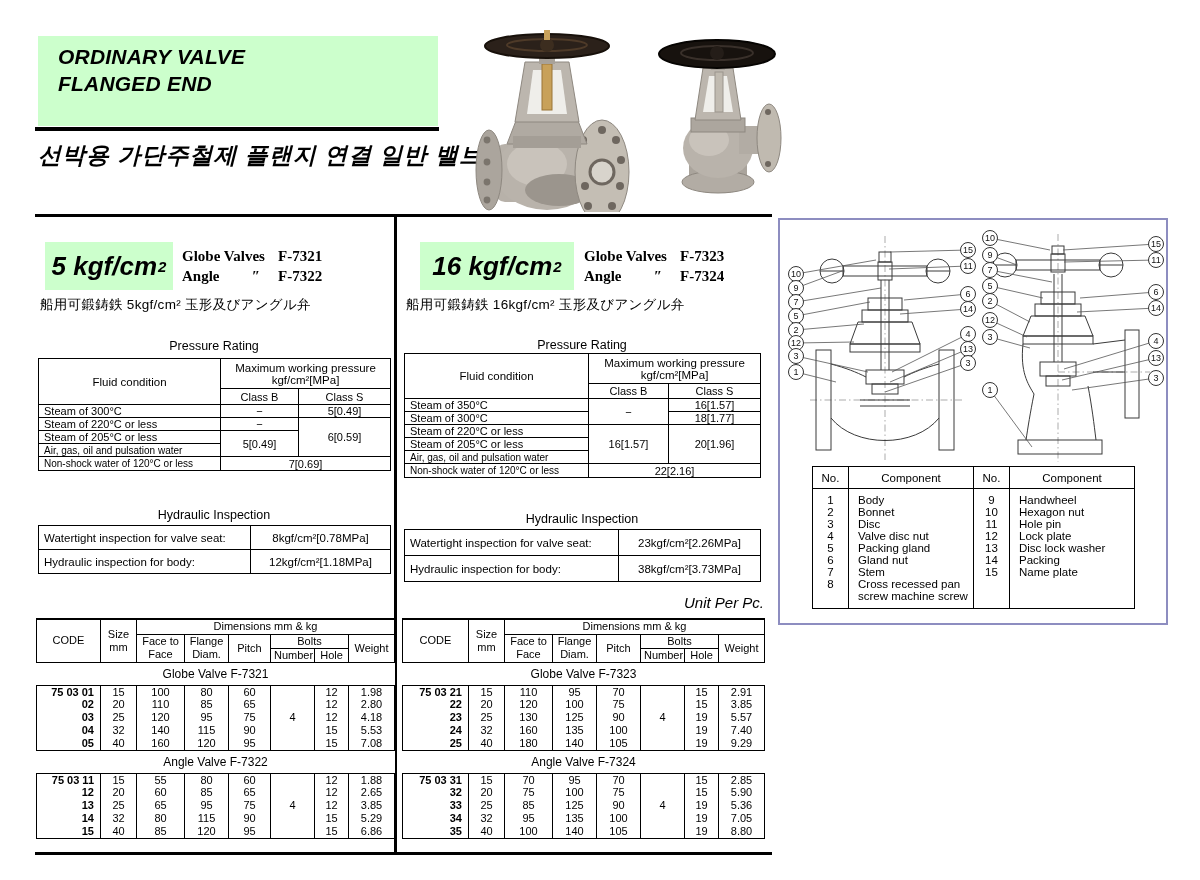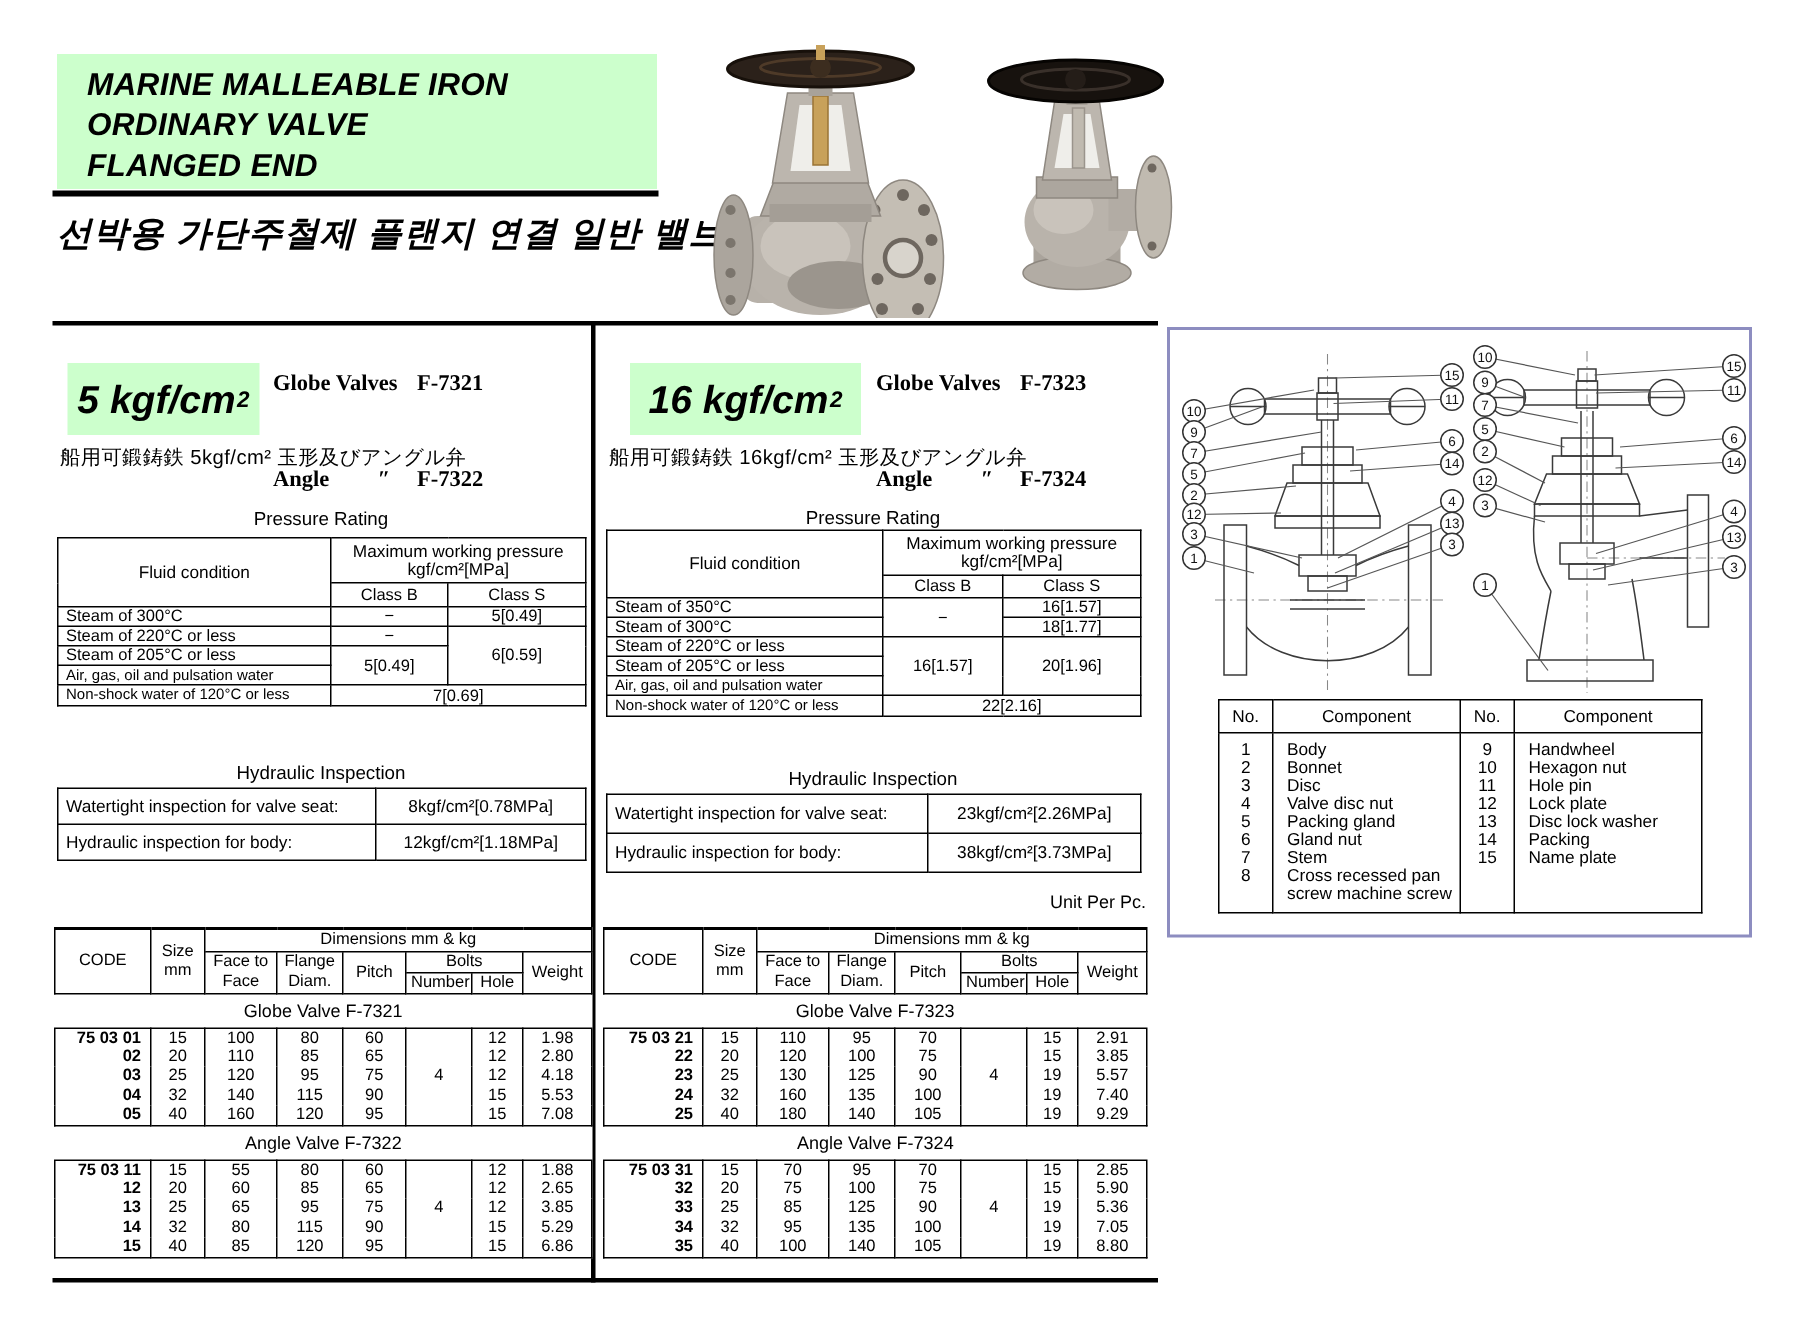--- a/index.html
+++ b/index.html
@@ -15,21 +15,21 @@
   
   .hrule-top{left:35px;top:214px;width:737px;height:3px;background:#000;}
   .vdivider{left:394px;top:214px;width:3px;height:641px;background:#000;}
   .hrule-bot{left:35px;top:852px;width:737px;height:3px;background:#000;}
   
   .rating-box{background:#ccffcc;display:flex;align-items:center;justify-content:center;
               font-style:italic;font-weight:bold;font-size:26px;}
   .rating-box sup{font-size:15px;margin-left:1px;}
   .valve-codes{font-family:"Liberation Serif",serif;font-weight:bold;font-size:15px;line-height:20px;}
   .vl1{display:inline-block;width:96px;}
-  .vl2a{display:inline-block;width:52px;margin-top:44px;}
+  .vl2a{display:inline-block;width:52px;}
   .vl2b{display:inline-block;width:44px;text-align:center;}
   .jp{font-weight:normal;font-size:13.5px;letter-spacing:.3px;}
   .sec-title{font-size:12.5px;text-align:center;}
   
   table.t{position:absolute;border-collapse:collapse;table-layout:fixed;background:#fff;}
   table.t td,table.t th{border:1px solid #000;font-weight:normal;font-size:11px;
       text-align:center;vertical-align:middle;padding:0 3px;box-sizing:border-box;}
   table.t .lbl{text-align:left;padding-left:5px;}
   table.t .sm{font-size:10px;}
   table.t .hd{font-size:11.5px;}
@@ -38,21 +38,21 @@
   .dims thead tr:first-child th{border-top:2px solid #000;}
   .dims td.cap{border:none;border-top:1.5px solid #000;border-bottom:1.5px solid #000;
                font-size:12px;padding:4px 0;}
   .dims td.d{border:none;border-left:1px solid #000;border-right:1px solid #000;
              font-size:11px;line-height:12.5px;padding:0 3px;}
   .dims tbody.blk tr:first-child td{border-top:1.5px solid #000;}
   .dims tbody.blk tr:last-child td{border-bottom:1.5px solid #000;}
   .dims tbody.blk td[rowspan]{border-bottom:1.5px solid #000;}
   .dims td.code{text-align:right;padding-right:6px;font-weight:bold;}
   
-  .unit-note{font-size:12px;text-align:right;}
+  .unit-note{font-size:15px;text-align:right;font-style:italic;}
   
   .dg-panel{left:778px;top:218px;width:390px;height:407px;border:2px solid #8d8dc0;
             box-sizing:border-box;background:#fff;}
   .comp{left:32px;top:246px;width:322px;border-collapse:collapse;table-layout:fixed;position:absolute;}
   .comp th,.comp td{border-left:1px solid #000;border-right:1px solid #000;font-size:11.5px;
         font-weight:normal;padding:0 4px;vertical-align:top;box-sizing:border-box;}
   .comp thead th{border-top:1.5px solid #000;border-bottom:1px solid #000;height:22px;vertical-align:middle;}
   .comp tbody tr:first-child td{padding-top:5px;}
   .comp tbody tr:last-child td{border-bottom:1.5px solid #000;padding-bottom:6px;}
   .comp .no{text-align:center;}
@@ -61,21 +61,20 @@
   .vs{stroke:#3a3a3a;fill:none;stroke-width:1;}
   .cl{stroke:#888;stroke-width:.7;stroke-dasharray:7 3 1.5 3;fill:none;}
   .ldr{stroke:#555;stroke-width:.8;}
   .co{fill:#fff;stroke:#333;stroke-width:1;}
   .cot{font-size:9px;text-anchor:middle;fill:#111;font-family:"Liberation Sans",sans-serif;}
 </style>
 </head>
 <body>
 
 <div class="abs title-box">
-  <div class="title-line">MARINE MALLEABLE IRON</div>
   <div class="title-line">ORDINARY VALVE</div>
   <div class="title-line">FLANGED END</div>
 </div>
 <div class="abs title-rule"></div>
 <div class="abs subtitle-kr">선박용 가단주철제 플랜지 연결 일반 밸브</div>
 
 <svg class="abs" style="left:465px;top:22px" width="172" height="190" viewBox="0 0 172 190">
   <rect x="30" y="122" width="104" height="58" rx="10" fill="#b7b1a9"></rect>
   <ellipse cx="82" cy="150" rx="52" ry="38" fill="#b9b3ab"></ellipse>
   <ellipse cx="72" cy="142" rx="30" ry="22" fill="#c9c3bb"></ellipse>

